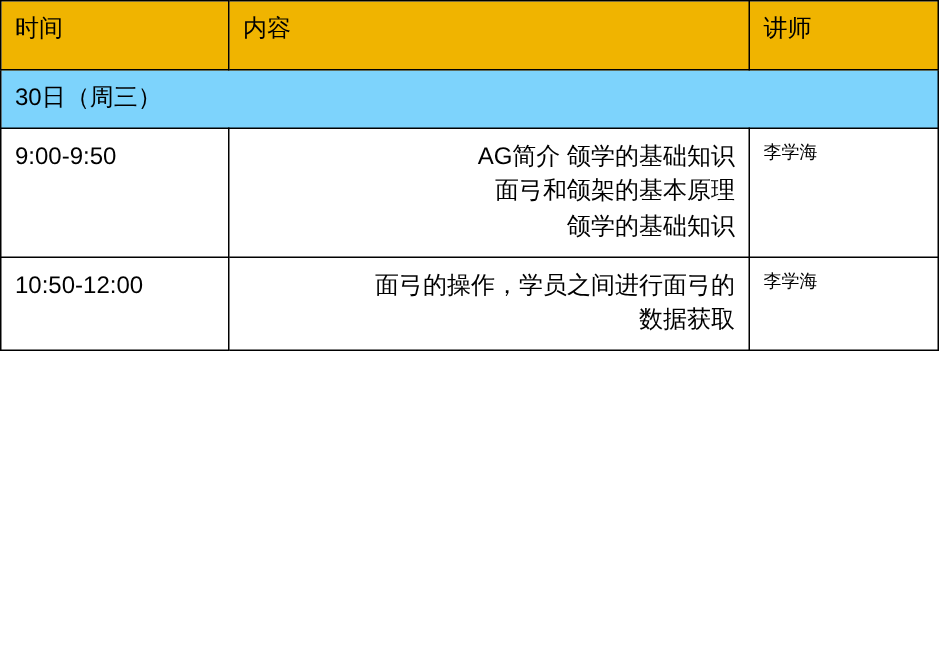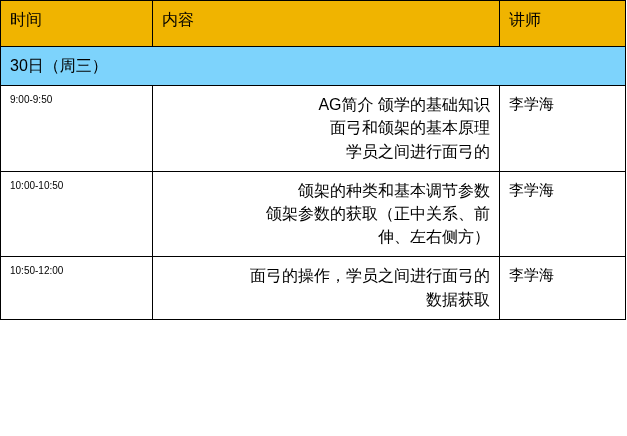--- a/index.html
+++ b/index.html
@@ -41,28 +41,28 @@
     padding-top: 9px;
     padding-bottom: 9px;
   }
   .day-row td {
     background: #7dd3fc;
     font-size: 16px;
     padding-top: 9px;
     padding-bottom: 9px;
   }
   .time-cell {
-    font-size: 10px;
+    font-size: 16px;
     white-space: nowrap;
   }
   .content-cell {
     font-size: 16px;
   }
   .teacher-cell {
-    font-size: 15px;
+    font-size: 12px;
   }
   .content-cell .line,
   .teacher-cell .line {
     display: block;
     text-align: right;
   }
 </style>
 </head>
 <body>
 
@@ -80,35 +80,26 @@
     </tr>
     <tr class="day-row">
       <td colspan="3">30日（周三）</td>
     </tr>
 
     <tr>
       <td class="time-cell">9:00-9:50</td>
       <td class="content-cell">
         <span class="line">AG简介 颌学的基础知识</span>
         <span class="line">面弓和颌架的基本原理</span>
-        <span class="line">学员之间进行面弓的</span>
+        <span class="line">颌学的基础知识</span>
       </td>
       <td class="teacher-cell">李学海</td>
     </tr>
 
 
-    <tr>
-      <td class="time-cell">10:00-10:50</td>
-      <td class="content-cell">
-        <span class="line">颌架的种类和基本调节参数</span>
-        <span class="line">颌架参数的获取（正中关系、前</span>
-        <span class="line">伸、左右侧方）</span>
-      </td>
-      <td class="teacher-cell">李学海</td>
-    </tr>
 
     <tr>
       <td class="time-cell">10:50-12:00</td>
       <td class="content-cell">
         <span class="line">面弓的操作，学员之间进行面弓的</span>
         <span class="line">数据获取</span>
       </td>
       <td class="teacher-cell">李学海</td>
     </tr>
   </tbody>

